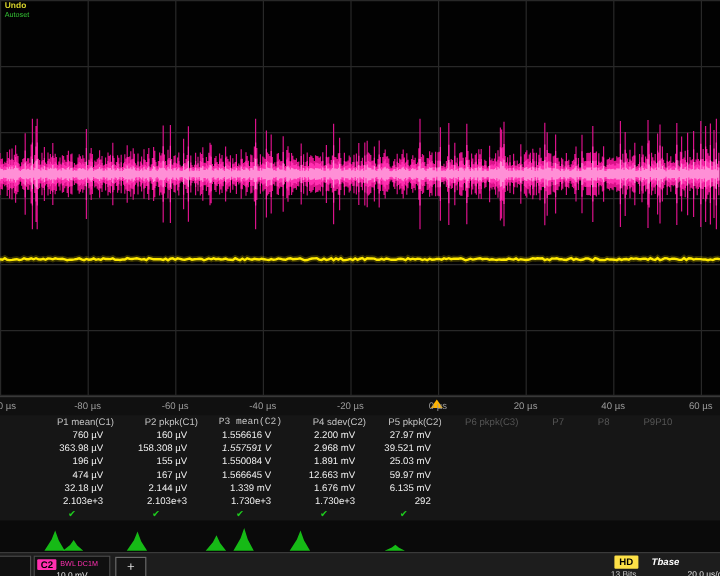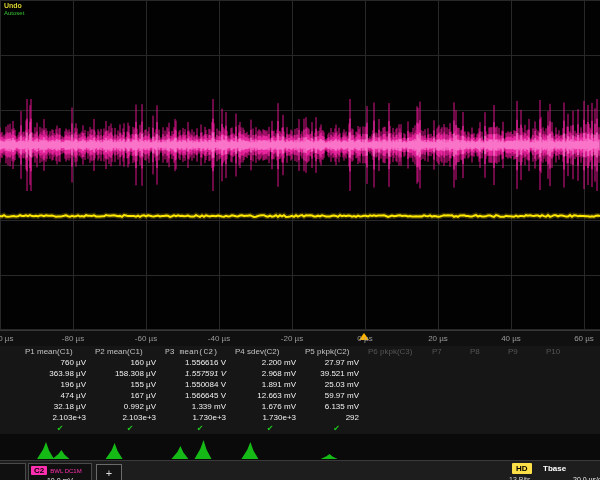--- a/index.html
+++ b/index.html
@@ -18,21 +18,21 @@
             border-top:1px solid #383838;}
   .axis-label{position:absolute;top:3px;transform:translateX(-50%);color:#9a9a9a;font-size:8px;white-space:nowrap;}
   .trig{position:absolute;top:2px;width:0;height:0;
         border-left:5px solid transparent;border-right:5px solid transparent;
         border-bottom:7px solid #ffb400;}
 
   
   .measure-table{position:absolute;top:346px;left:0;width:600px;height:88px;background:#161616;}
   .mt-row{display:flex;height:11px;line-height:11px;}
   .mt-cell{font-size:8px;color:#f0f0f0;white-space:nowrap;overflow:hidden;}
-  .mt-cell.hdr{color:#c2c2c2;text-align:left;}
+  .mt-cell.hdr{color:#c2c2c2;text-align:right;}
   .mt-cell.val{text-align:right;padding-right:9px;box-sizing:border-box;}
   .mt-cell.status{text-align:center;color:#1ecb1e;font-size:8px;}
   .mt-cell.inactive{color:#555555;}
 
   
   .histicons{position:absolute;top:434px;left:0;width:600px;height:26px;background:#0a0a0a;}
 
   
   .bottom-bar{position:absolute;top:460px;left:0;width:600px;height:34px;background:#1d1d1d;
               border-top:1px solid #3a3a3a;}
@@ -43,21 +43,21 @@
   .chip-c2{background:#ff2fb0;}
   .coup{font-size:6px;}
   .c2-text{color:#ff2fb0;}
   .c1-box{left:-58px;width:84px;}
   .c2-box{left:28px;width:64px;}
   .add-box{position:absolute;left:96px;top:3px;width:24px;height:18px;border:1px solid #6a6a6a;
            color:#dddddd;font-size:11px;text-align:center;line-height:17px;background:#151515;}
   .hd-chip{position:absolute;left:512px;top:2px;background:#fde047;color:#000;font-size:8px;
            font-weight:bold;padding:1px 4px;border-radius:1px;text-align:right;}
   .hd-bits{position:absolute;left:509px;top:15px;color:#cccccc;font-size:7px;}
-  .tbase-label{position:absolute;left:543px;top:3px;color:#ffffff;font-size:8px;font-weight:bold;}
+  .tbase-label{position:absolute;left:543px;top:3px;color:#ffffff;font-size:8px;font-weight:bold;font-style:italic;}
   .tbase-scale{position:absolute;left:573px;top:15px;color:#e8e8e8;font-size:7px;white-space:nowrap;}
 </style>
 </head>
 <body>
 
 <div class="screen">
 
   <div class="grid-area">
     <svg id="wave-svg" width="600" height="330">
         <path d="M0.5 0V330M73.5 0V330M146.5 0V330M219.5 0V330M292.5 0V330M365.5 0V330M438.5 0V330M511.5 0V330M584.5 0V330M0 0.5H600M0 55.5H600M0 110.5H600M0 165.5H600M0 220.5H600M0 275.5H600M0 329.5H600" stroke="#282828" stroke-width="1" fill="none"></path>
@@ -83,21 +83,21 @@
       <span class="axis-label" style="left: 365px;">0 µs</span>
       <span class="axis-label" style="left: 438px;">20 µs</span>
       <span class="axis-label" style="left: 511px;">40 µs</span>
       <span class="axis-label" style="left: 584px;">60 µs</span>
     </div>
 
   <div class="measure-table" id="measure-table">
       <div class="mt-row">
         <div class="mt-cell" style="width: 25px;"></div>
         <div class="mt-cell hdr" style="width: 70px;">P1 mean(C1)</div>
-        <div class="mt-cell hdr" style="width: 70px;">P2 mean(C1)</div>
+        <div class="mt-cell hdr" style="width: 70px;">P2 pkpk(C1)</div>
         <div class="mt-cell hdr" style="width: 70px; font-family: Liberation Mono, monospace;">P3 mean(C2)</div>
         <div class="mt-cell hdr" style="width: 70px;">P4 sdev(C2)</div>
         <div class="mt-cell hdr" style="width: 63px;">P5 pkpk(C2)</div>
         <div class="mt-cell hdr inactive" style="width: 64px;">P6 pkpk(C3)</div>
         <div class="mt-cell hdr inactive" style="width: 38px;">P7</div>
         <div class="mt-cell hdr inactive" style="width: 38px;">P8</div>
         <div class="mt-cell hdr inactive" style="width: 38px;">P9</div>
         <div class="mt-cell hdr inactive">P10</div>
       </div>
       <div class="mt-row">
@@ -148,21 +148,21 @@
         <div class="mt-cell val" style="width: 63px;">59.97 mV</div>
         <div class="mt-cell val inactive" style="width: 64px;"></div>
         <div class="mt-cell val inactive" style="width: 38px;"></div>
         <div class="mt-cell val inactive" style="width: 38px;"></div>
         <div class="mt-cell val inactive" style="width: 38px;"></div>
         <div class="mt-cell val inactive"></div>
       </div>
       <div class="mt-row">
         <div class="mt-cell" style="width: 25px;"></div>
         <div class="mt-cell val" style="width: 70px;">32.18 µV</div>
-        <div class="mt-cell val" style="width: 70px;">0.992 µV</div>
+        <div class="mt-cell val" style="width: 70px;">2.144 µV</div>
         <div class="mt-cell val" style="width: 70px;">1.339 mV</div>
         <div class="mt-cell val" style="width: 70px;">1.676 mV</div>
         <div class="mt-cell val" style="width: 63px;">6.135 mV</div>
         <div class="mt-cell val inactive" style="width: 64px;"></div>
         <div class="mt-cell val inactive" style="width: 38px;"></div>
         <div class="mt-cell val inactive" style="width: 38px;"></div>
         <div class="mt-cell val inactive" style="width: 38px;"></div>
         <div class="mt-cell val inactive"></div>
       </div>
       <div class="mt-row">

